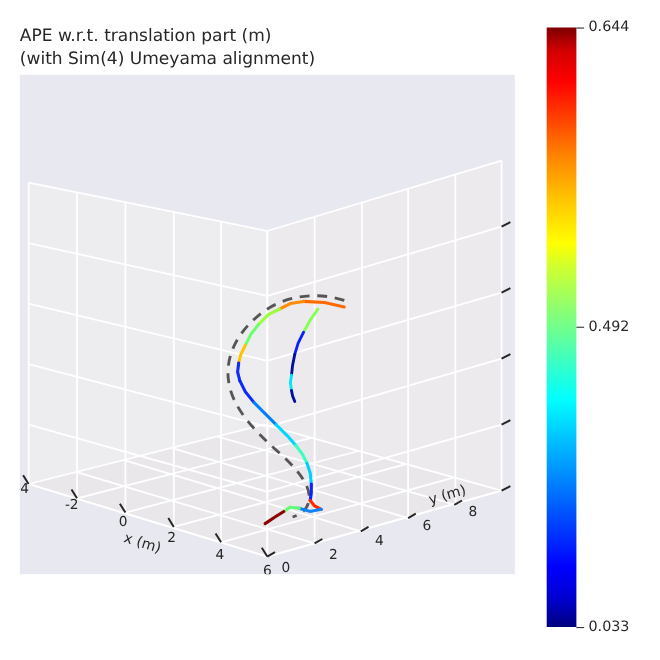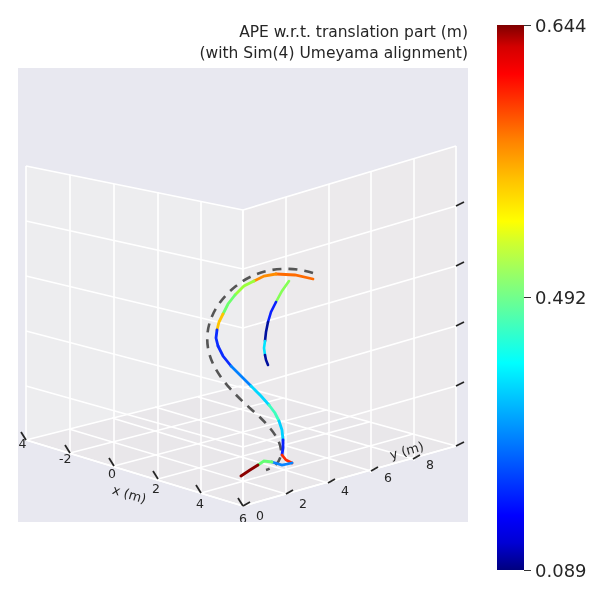--- a/index.html
+++ b/index.html
@@ -21,21 +21,21 @@
     width: 600px; height: 600px;
     background: #ffffff;
   }
 
   
   #title-block {
     position: absolute;
     left: 18px;
     top: 22px;
     width: 450px;
-    text-align: right;
+    text-align: left;
     font-size: 15.5px;
     line-height: 1.35;
     color: #262626;
   }
   #title-block .tline { display: block; white-space: nowrap; }
 
   
   #axes3d {
     position: absolute;
     left: 18px;
@@ -119,21 +119,21 @@
   .cb-tick {
     position: absolute;
     left: 27px;
     width: 7px;
     height: 0;
     border-top: 1.6px solid #333333;
   }
   .cb-lab {
     position: absolute;
     left: 38px;
-    font-size: 18px;
+    font-size: 13px;
     color: #262626;
     white-space: nowrap;
     transform: translateY(-50%);
   }
 </style>
 </head>
 <body>
 
 <div id="figure">
 
@@ -278,16 +278,16 @@
   <div id="colorbar-wrap">
     <div id="colorbar"></div>
 
     <div class="cb-tick" style="top:0px;"></div>
     <div class="cb-lab" style="top:0px;">0.644</div>
 
     <div class="cb-tick" style="top:272px;"></div>
     <div class="cb-lab" style="top:272px;">0.492</div>
 
     <div class="cb-tick" style="top:545px;"></div>
-    <div class="cb-lab" style="top:545px;">0.089</div>
+    <div class="cb-lab" style="top:545px;">0.033</div>
   </div>
 
 </div>
 
 </body></html>

